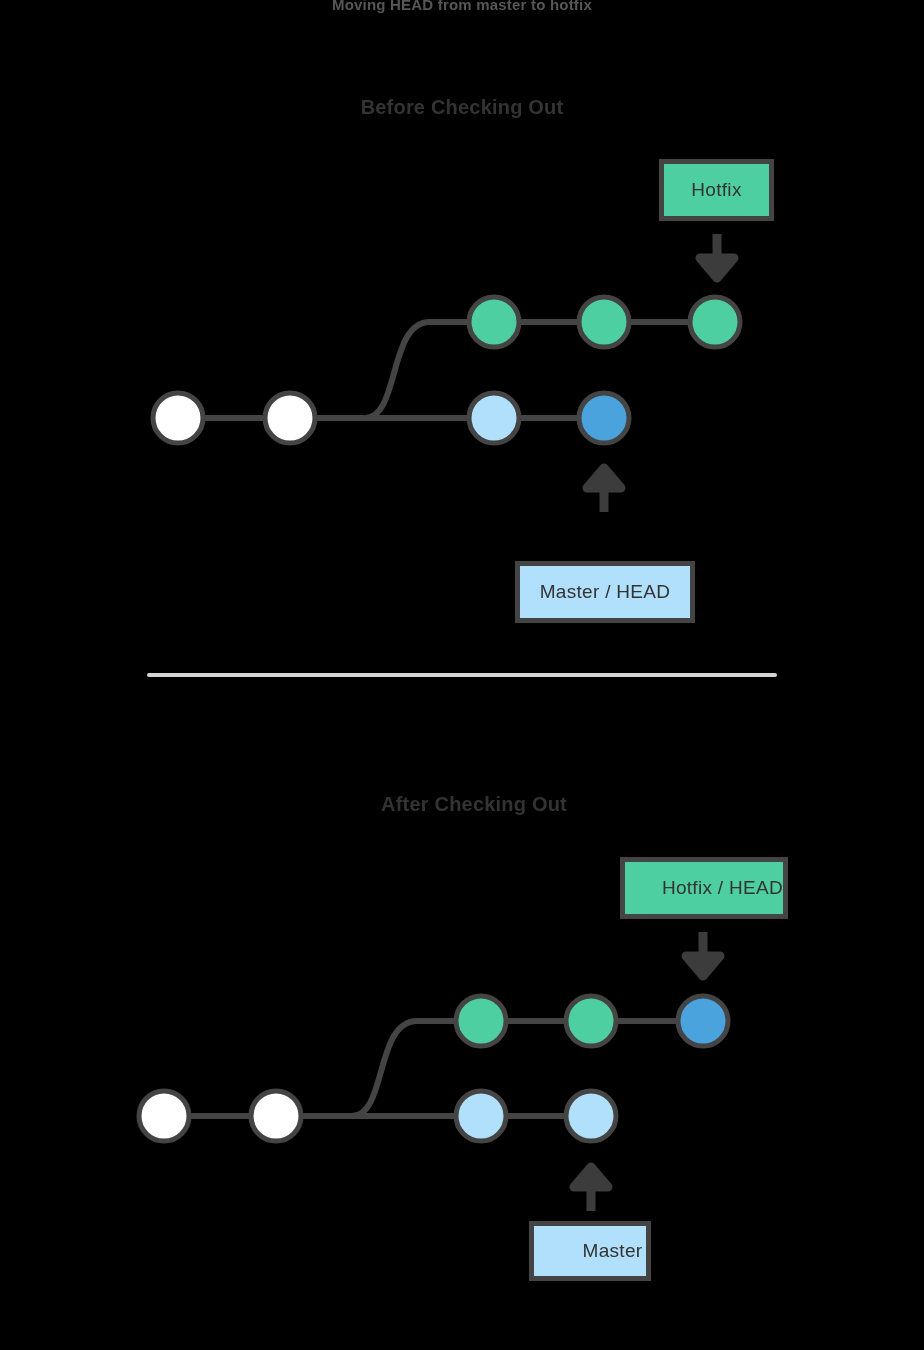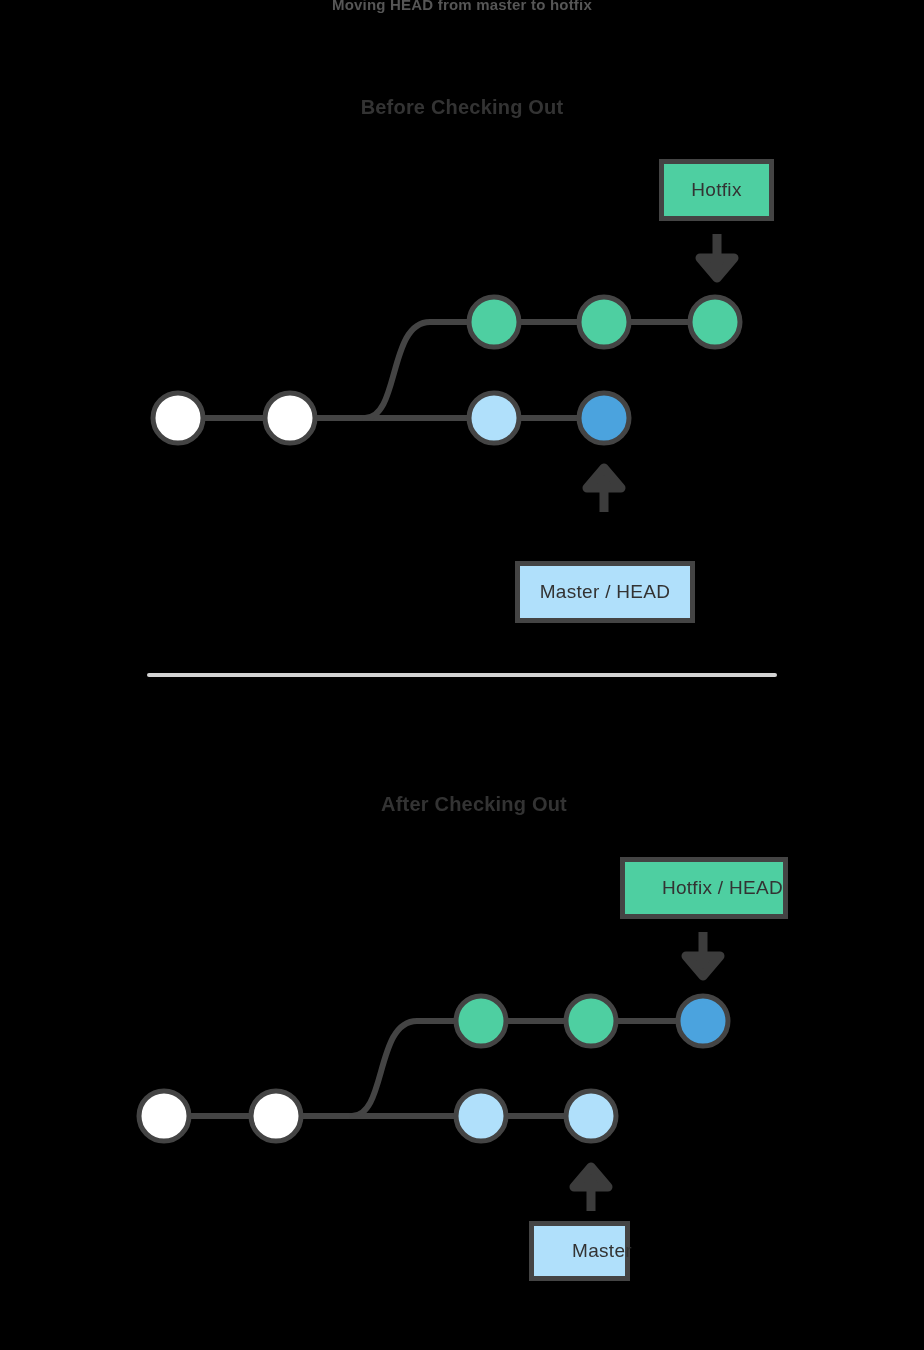--- a/index.html
+++ b/index.html
@@ -82,21 +82,21 @@
     color: #333333;
     letter-spacing: 0.3px;
     white-space: nowrap;
   }
   .label-box.green { background: #4ECFA1; }
   .label-box.blue  { background: #B0E0FB; }
 
   #hotfix-box        { left: 659px; top: 159px; width: 115px; height: 62px; }
   #master-head-box   { left: 515px; top: 521px; width: 180px; height: 62px; margin-top: 40px; }
   #hotfix-head-box   { left: 620px; top: 857px; width: 168px; height: 62px; justify-content: flex-end; }
-  #master-box        { left: 529px; top: 1221px; width: 101px; height: 60px; padding-left: 45px; }
+  #master-box        { left: 529px; top: 1221px; width: 122px; height: 60px; padding-left: 45px; }
 </style>
 </head>
 <body>
 
 <div class="page">
 
   <div class="main-title">Moving HEAD from master to hotfix</div>
 
   <div class="section-title before">Before Checking Out</div>
 

